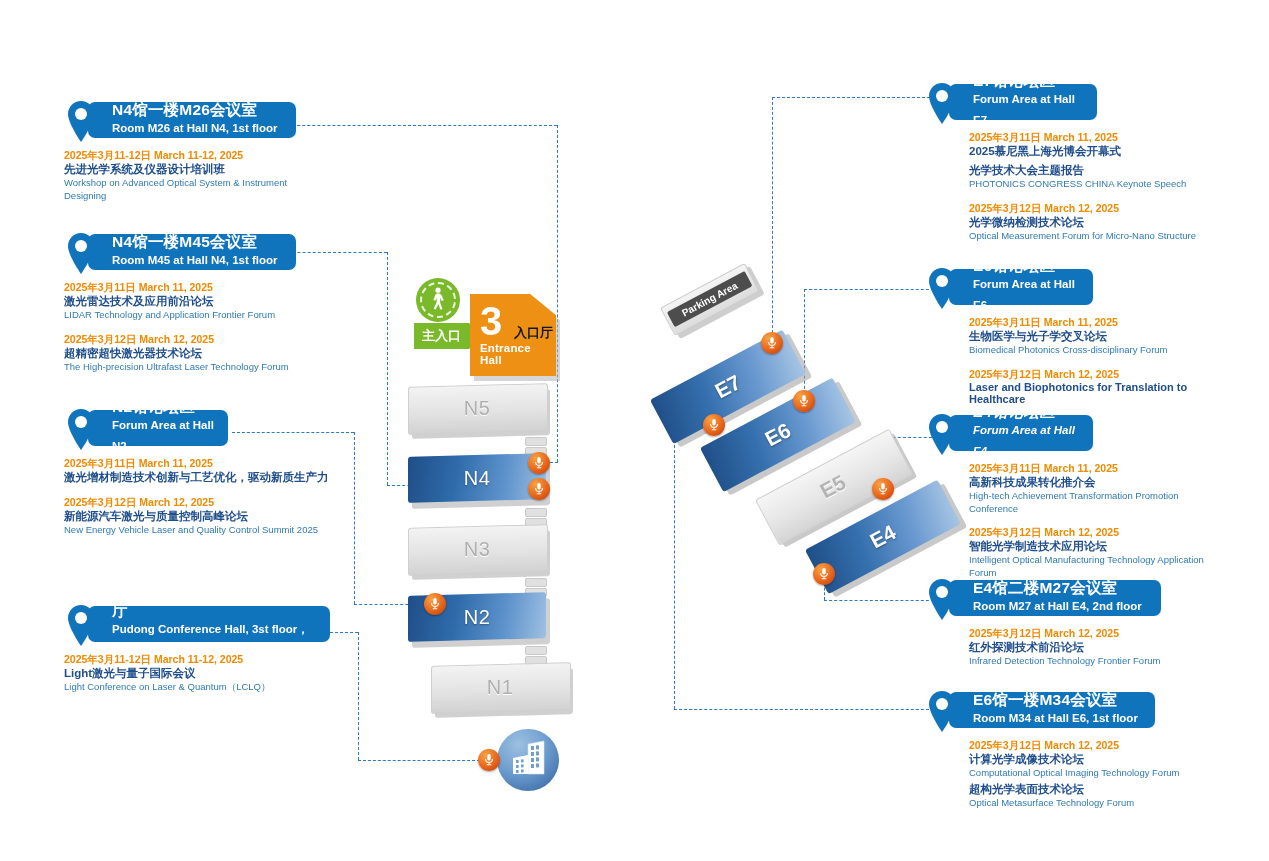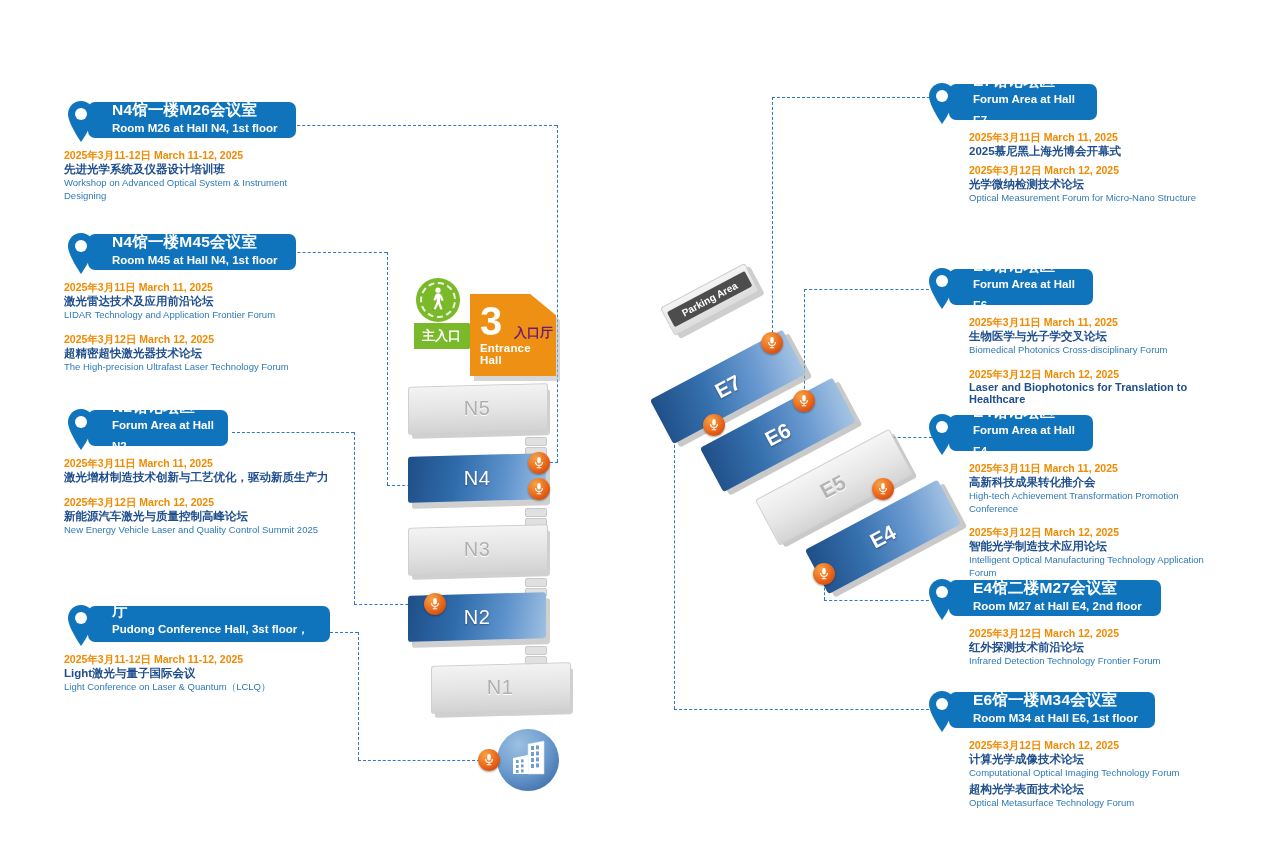--- a/index.html
+++ b/index.html
@@ -67,21 +67,21 @@
   
   .walkcircle{position:absolute;width:44px;height:44px;border-radius:50%;background:#7ab929;}
   .walkcircle::after{content:"";position:absolute;inset:4px;border:2px dashed #ffffff;border-radius:50%;opacity:.85;}
   .mainentry{position:absolute;height:26px;background:#7ab929;display:flex;align-items:center;
       padding:0 8px;color:#fff;font-size:13px;font-weight:bold;}
   .mainentry::after{content:"";position:absolute;right:-13px;top:0;border-left:13px solid #7ab929;
       border-top:13px solid transparent;border-bottom:13px solid transparent;}
   .ehall3{position:absolute;width:86px;height:82px;background:#ee9013;
       clip-path:polygon(0 0,70% 0,100% 26%,100% 100%,0 100%);}
   .ehall3 .num{position:absolute;left:10px;top:8px;color:#fff;font-size:40px;font-weight:bold;line-height:38px;}
-  .ehall3 .cn{position:absolute;left:44px;top:30px;color:#701a75;font-size:13px;font-weight:bold;}
+  .ehall3 .cn{position:absolute;left:44px;top:30px;color:#0f172a;font-size:13px;font-weight:bold;}
   .ehall3 .en{position:absolute;left:10px;top:48px;color:#fff;font-size:11.5px;font-weight:bold;letter-spacing:.2px;}
   .ehall3shadow{position:absolute;width:86px;height:82px;background:#b5b5b5;opacity:.55;
       clip-path:polygon(0 0,70% 0,100% 26%,100% 100%,0 100%);}
 
   
   .hotel{position:absolute;width:62px;height:62px;border-radius:50%;
      background:radial-gradient(circle at 35% 25%,#9cc0e0 0%,#6f9fd0 45%,#2f5f9e 100%);}
 </style>
 </head>
 <body>
@@ -410,20 +410,24 @@
         <div class="cn">E7馆论坛区</div>
         <div class="en">Forum Area at Hall E7</div>
       </div>
     </div>
     <div class="events" style="margin-left:44px;">
       <div class="ev" style="margin-bottom:4px;">
         <div class="date">2025年3月11日  March 11, 2025</div>
         <div class="tcn">2025慕尼黑上海光博会开幕式</div>
       </div>
       <div class="ev">
+        <div class="tcn">光学技术大会主题报告</div>
+        <div class="ten">PHOTONICS CONGRESS CHINA Keynote Speech</div>
+      </div>
+      <div class="ev">
         <div class="date">2025年3月12日  March 12, 2025</div>
         <div class="tcn">光学微纳检测技术论坛</div>
         <div class="ten">Optical Measurement Forum for Micro-Nano Structure</div>
       </div>
     </div>
   </div>
 
   <div class="info" style="left:925px;top:267px;width:300px;">
     <div class="pinrow">
       <div class="pin">
@@ -451,21 +455,21 @@
   </div>
 
   <div class="info" style="left:925px;top:413px;width:300px;">
     <div class="pinrow">
       <div class="pin">
         <svg width="34" height="44" viewBox="0 0 34 44">
             <path d="M17 1C9.8 1 4 6.8 4 14c0 9.5 13 28 13 28s13-18.5 13-28c0-7.2-5.8-13-13-13z" fill="#1074bc"></path>
             <circle cx="17" cy="14" r="6" fill="#fff"></circle>
           </svg>
       </div>
-      <div class="pill" style="width:144px;">
+      <div class="pill" style="width:144px;font-style:italic;">
         <div class="cn">E4馆论坛区</div>
         <div class="en">Forum Area at Hall E4</div>
       </div>
     </div>
     <div class="events" style="margin-left:44px;">
       <div class="ev">
         <div class="date">2025年3月11日  March 11, 2025</div>
         <div class="tcn">高新科技成果转化推介会</div>
         <div class="ten">High-tech Achievement Transformation Promotion Conference</div>
       </div>

